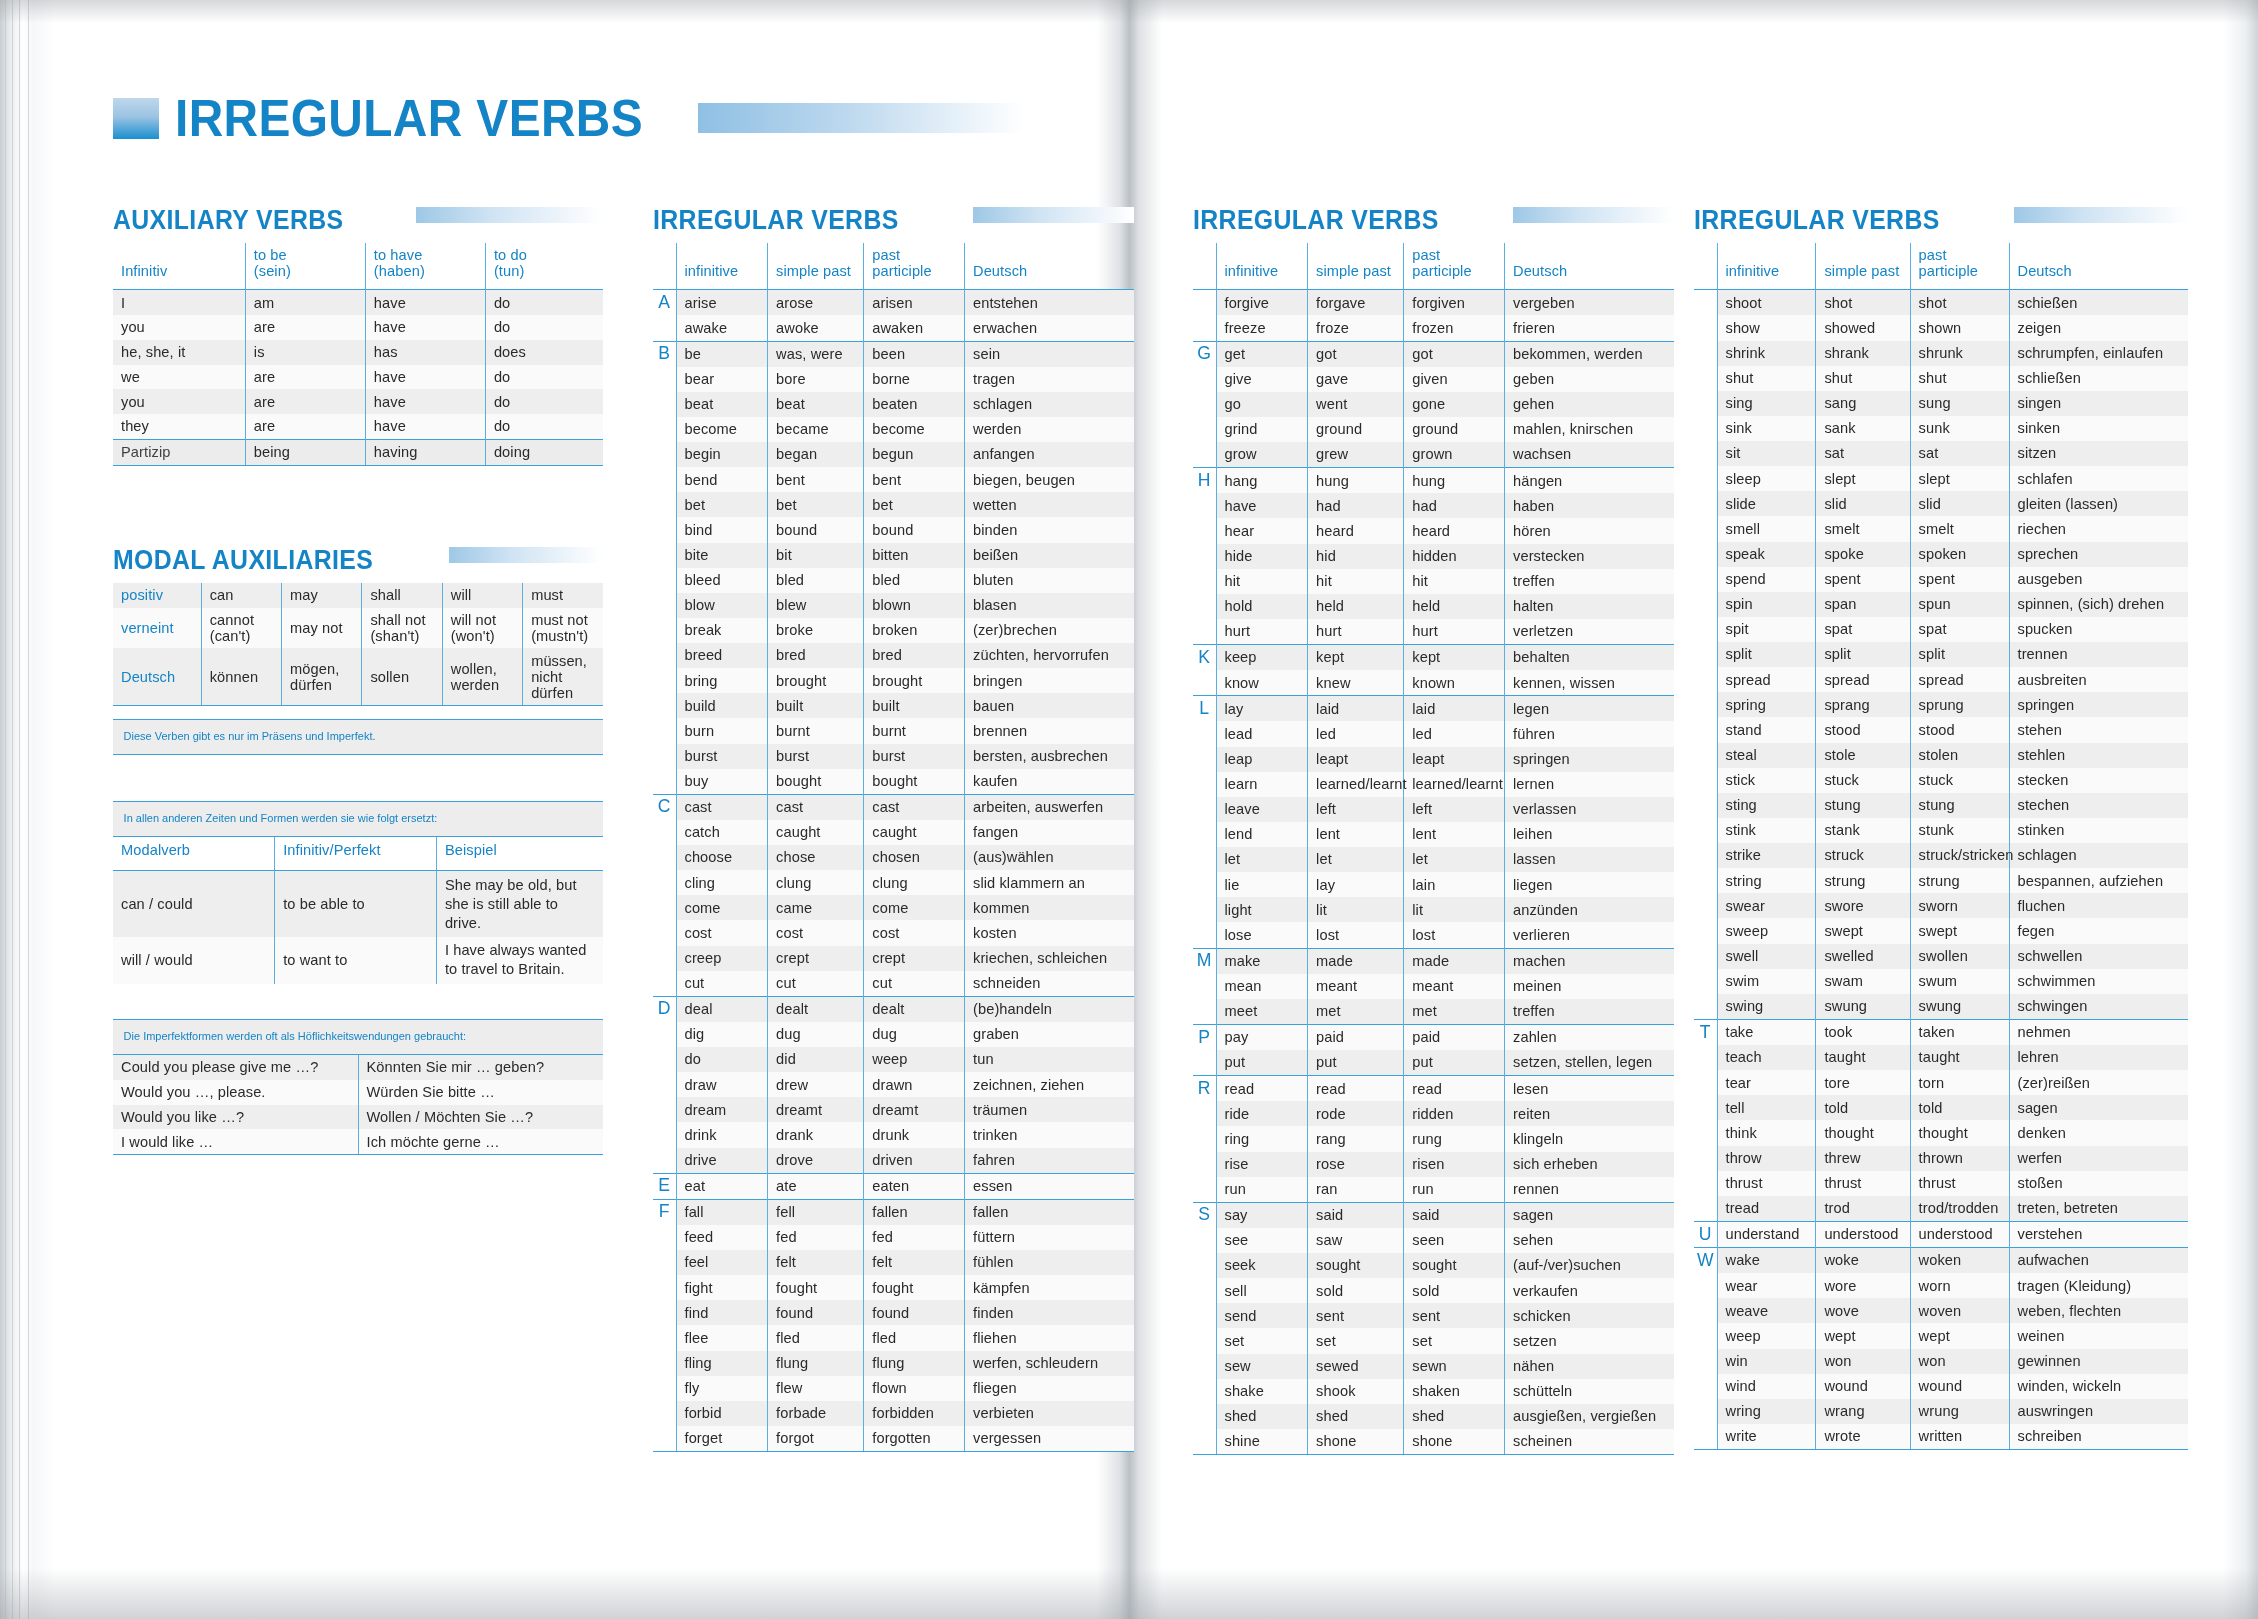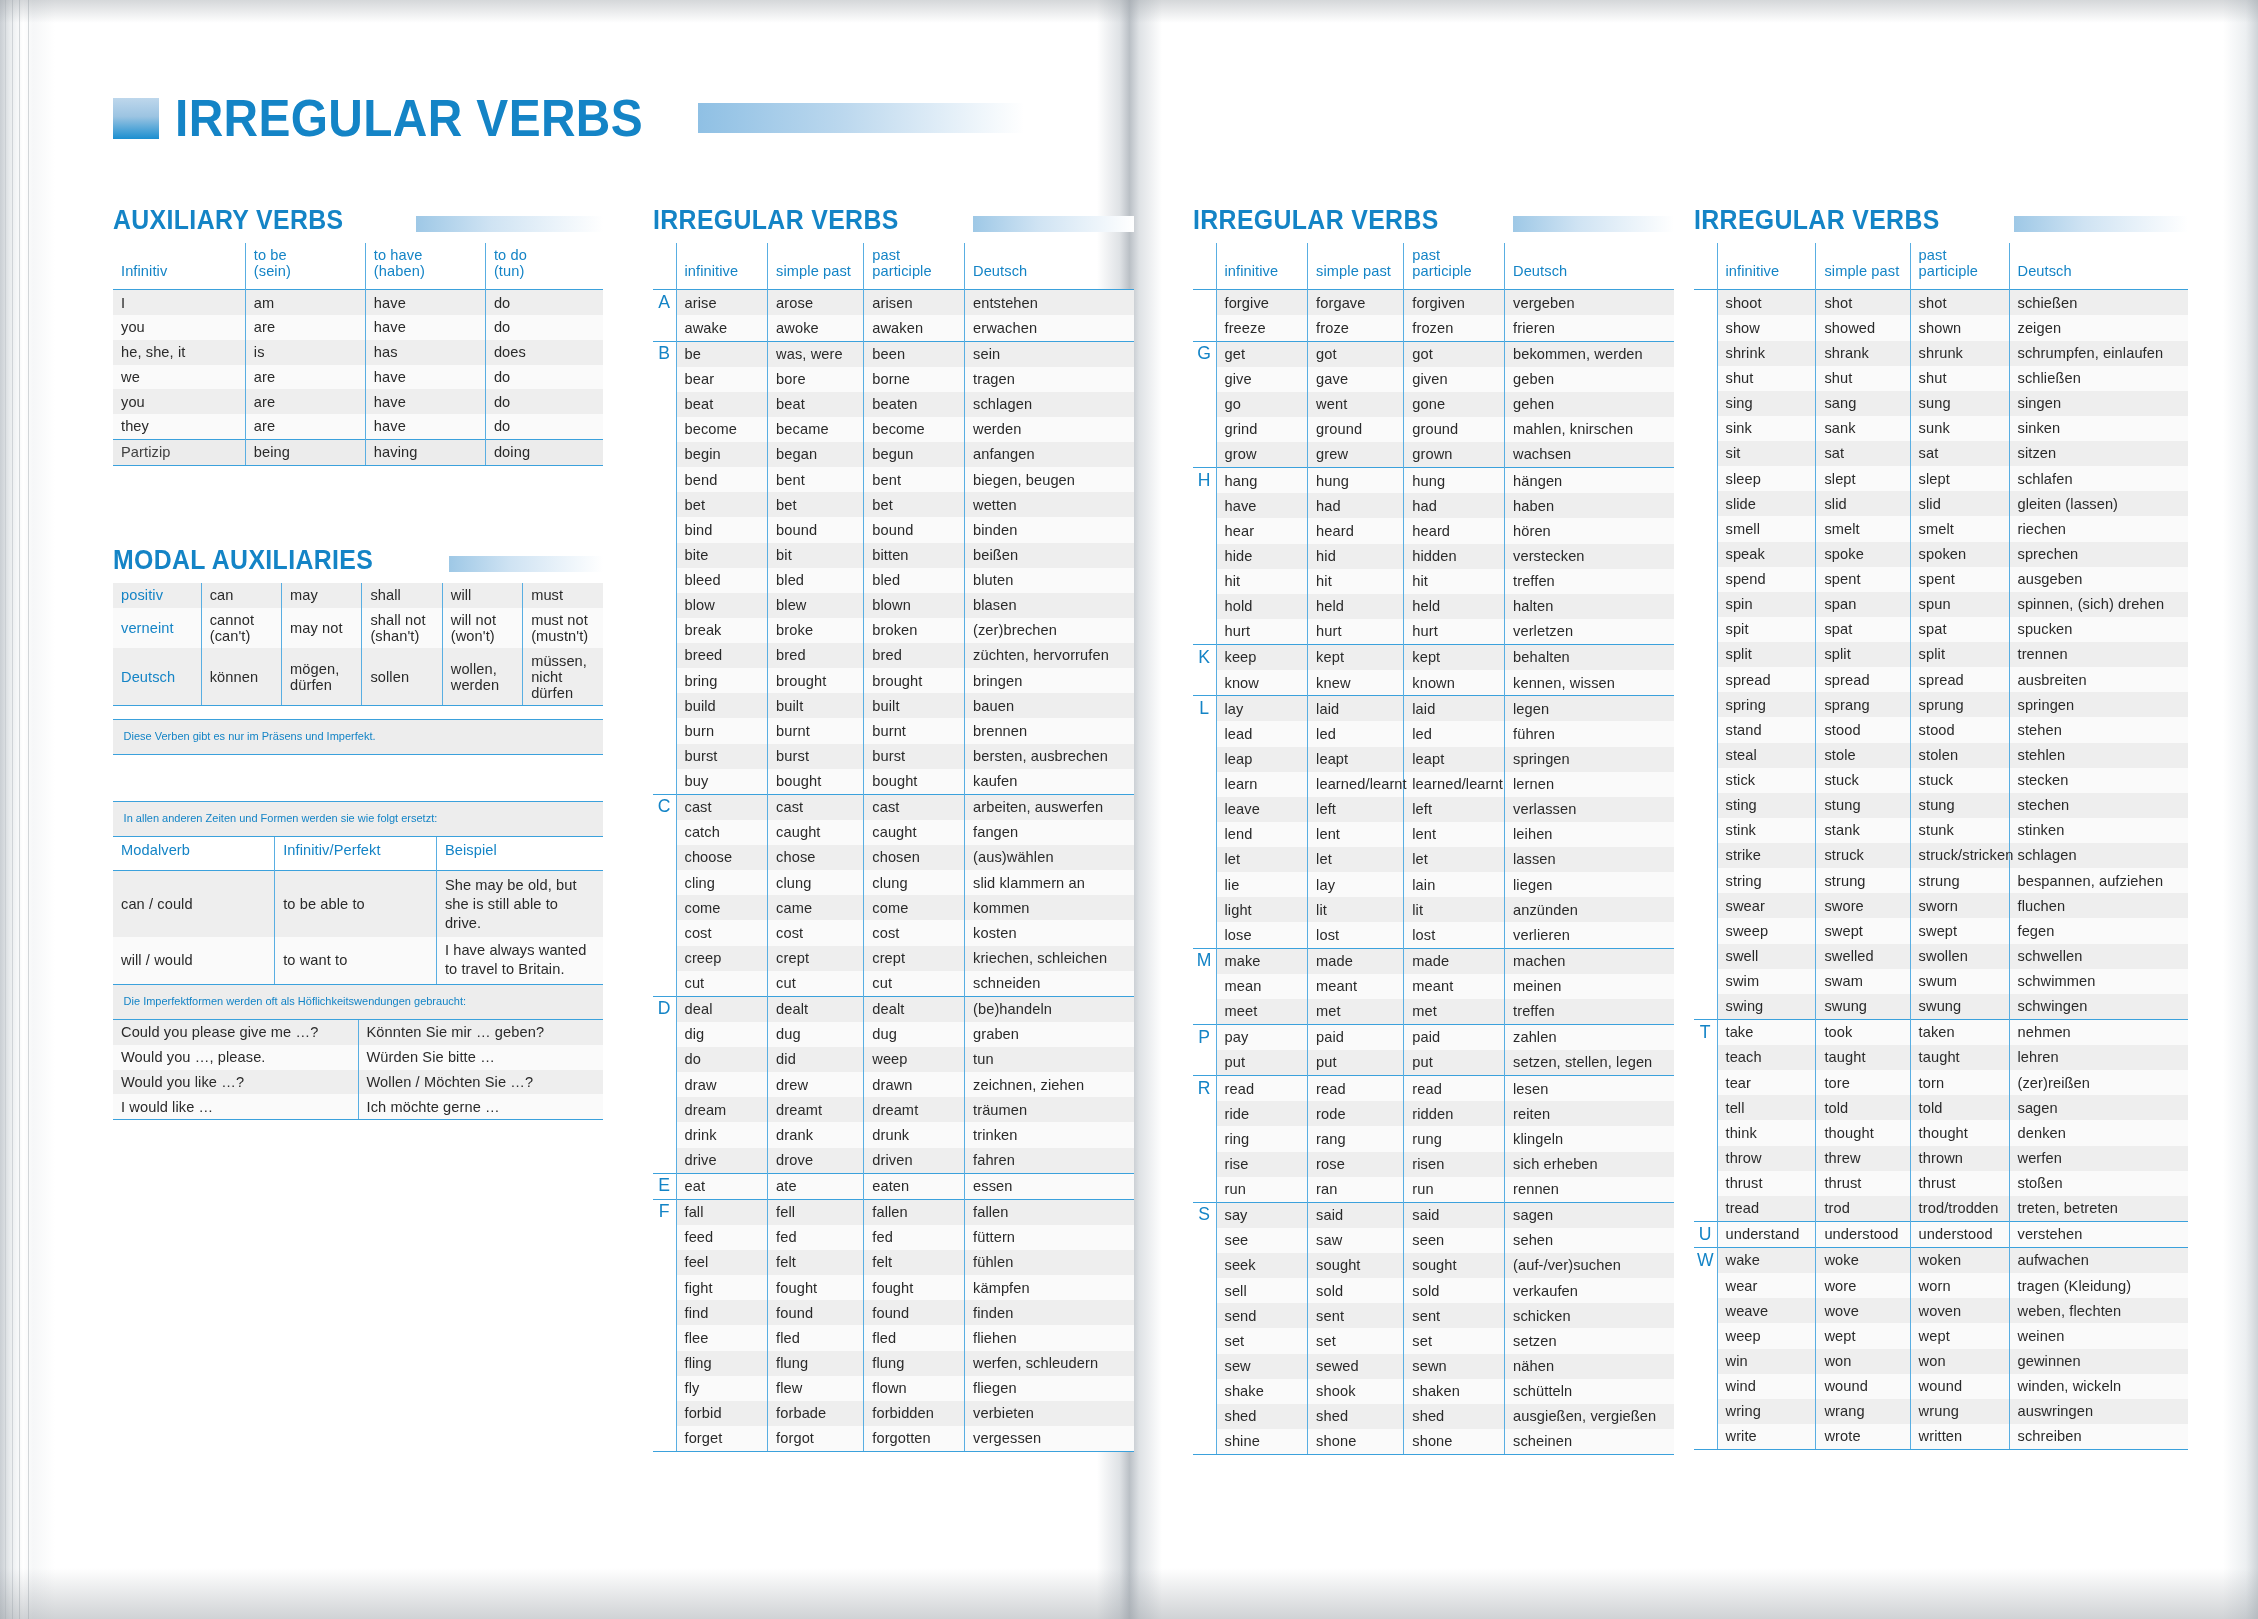--- a/index.html
+++ b/index.html
@@ -56,21 +56,21 @@
     transform: scaleX(.92); transform-origin:left center;
   }
   .runhead .bar-right{
     height:30px; margin-left:14px;
     background: linear-gradient(90deg,#8fc0e4 0%, #bcd8ee 45%, #ffffff 100%);
   }
   .runhead.l { left:78px; }
   .runhead.l .bar-right{ width:326px; }
 
   
-  .sec-head { display:flex; align-items:flex-end; margin-bottom:8.8px;gap:44px; }
+  .sec-head { display:flex; align-items:flex-start; margin-bottom:8.8px;gap:44px; }
   .sec-head h2{
     margin:0; color:#1484c6; font-weight:700; font-size:27px; line-height:1;
     letter-spacing:0.4px; white-space:nowrap;
     font-family:"Liberation Sans Narrow","Liberation Sans",sans-serif;
     transform: scaleX(.92); transform-origin:left bottom;
   }
   .sec-head .tail{
     flex:1; height:16px; margin-left:8.8px; margin-bottom:1.8px;
     background: linear-gradient(90deg,#9ec8e6 0%, #cfe3f3 40%, #ffffff 100%);
   }
@@ -281,21 +281,21 @@
               <td>to be able to</td>
               <td>She may be old, but she is still able to drive.</td>
             </tr>
             <tr>
               <td>will / would</td>
               <td>to want to</td>
               <td>I have always wanted to travel to Britain.</td>
             </tr>
           </tbody>
       </table>
-      <div class="note" style="">Die Imperfektformen werden oft als Höflichkeitswendungen gebraucht:</div>
+      <div class="note" style="margin-top:35px;">Die Imperfektformen werden oft als Höflichkeitswendungen gebraucht:</div>
       <table class="t pol">
         <colgroup>
             <col style="width:50%">
             <col style="width:50%">
           </colgroup>
         <tbody id="pol-body">
             <tr>
               <td>Could you please give me …?</td>
               <td>Könnten Sie mir … geben?</td>
             </tr>

